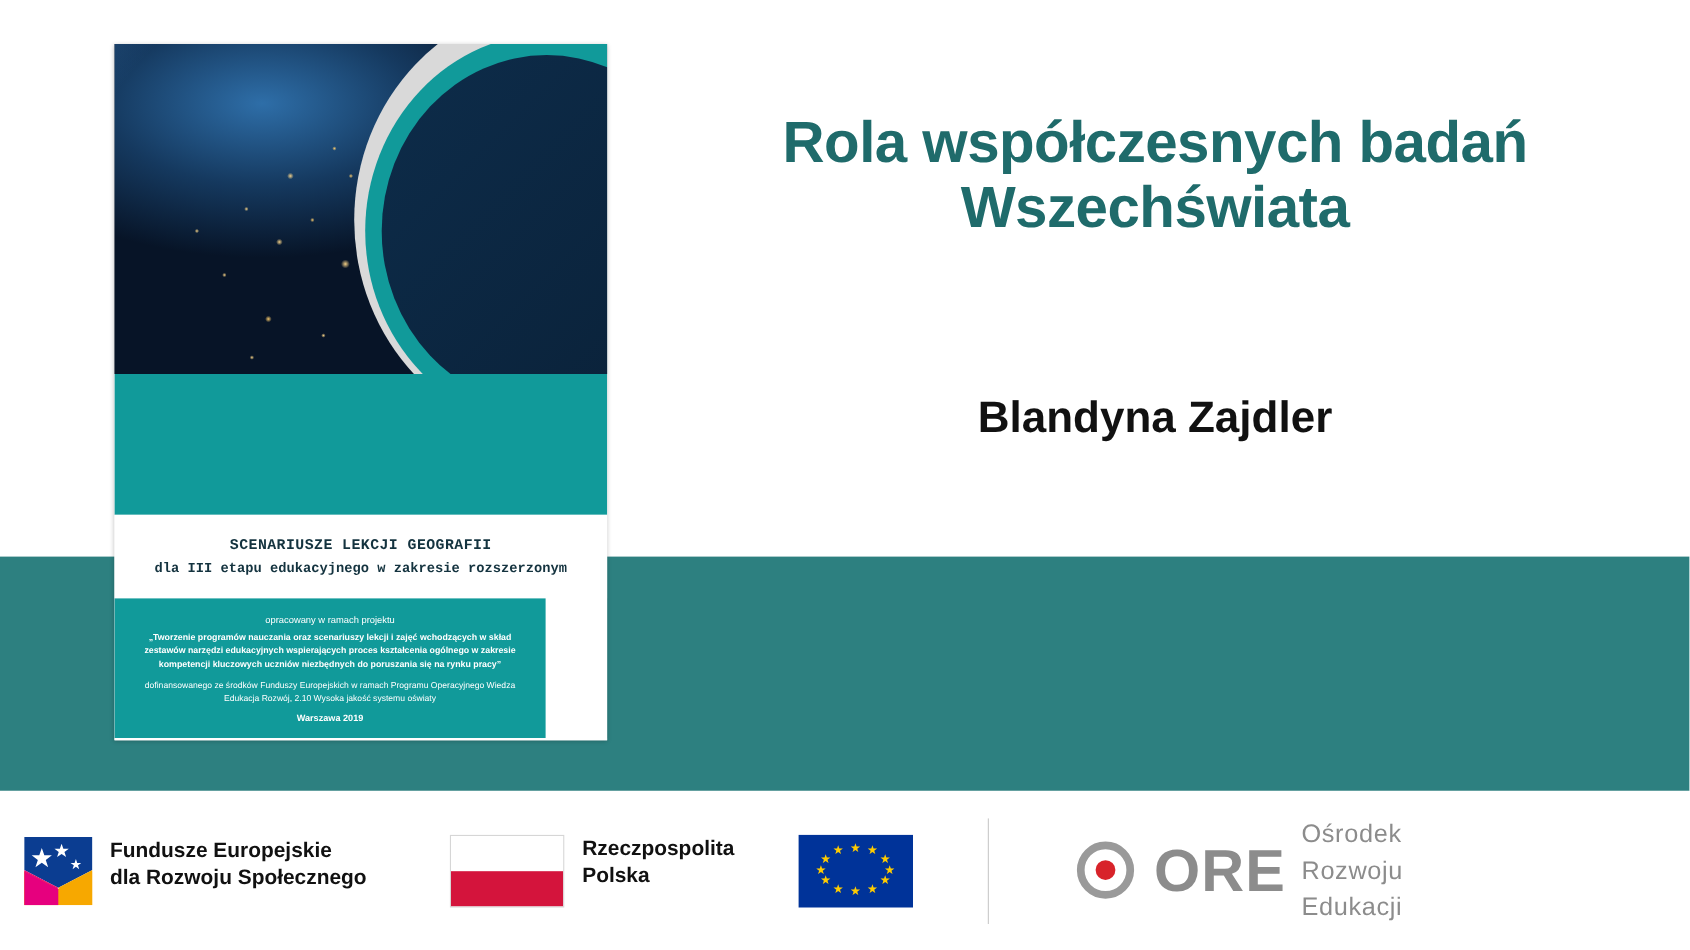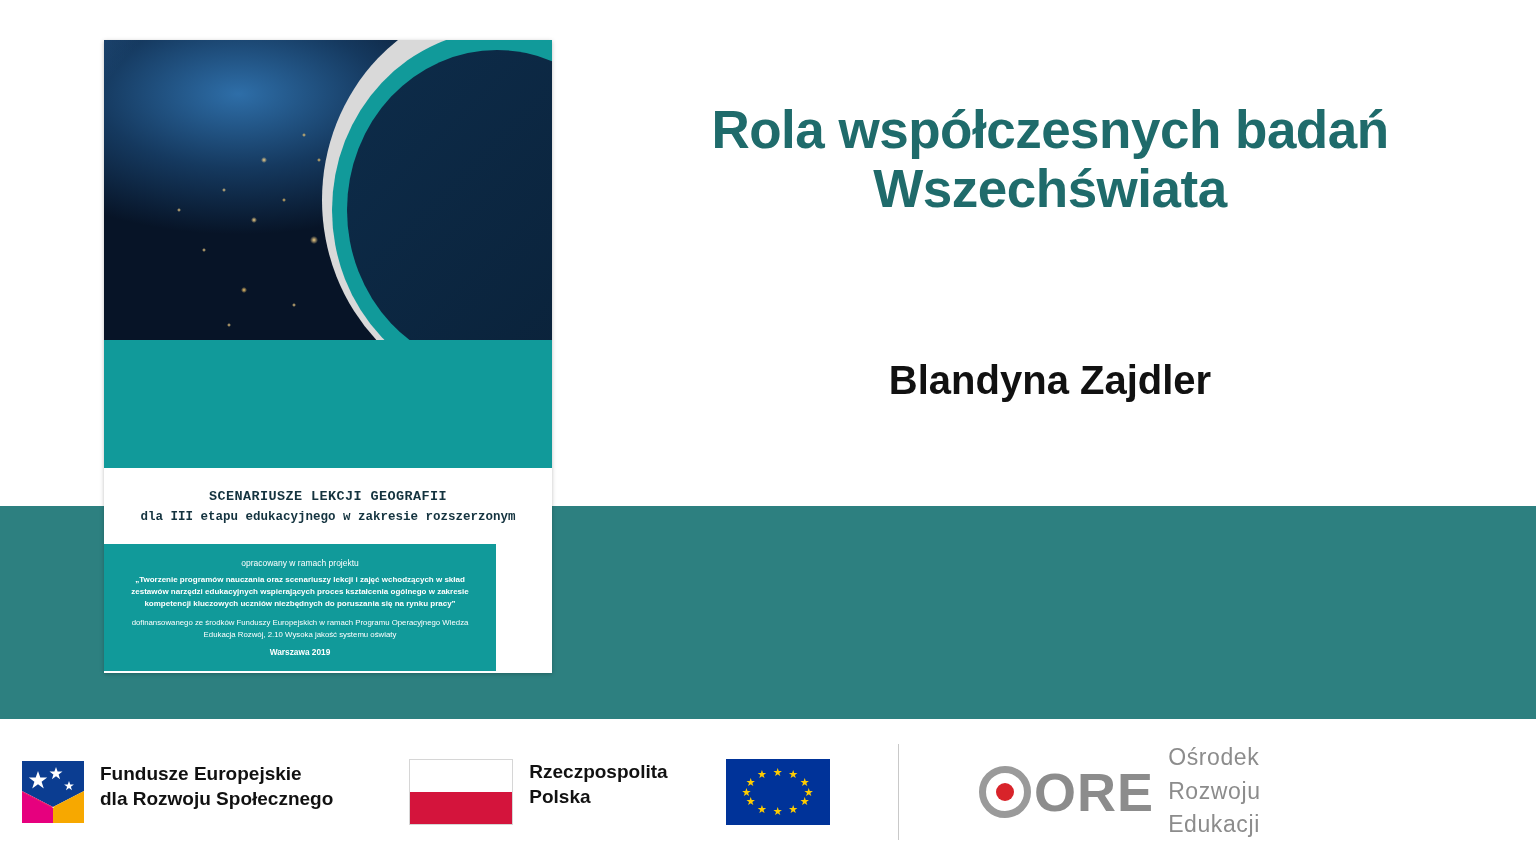--- a/index.html
+++ b/index.html
@@ -313,22 +313,21 @@
     height: 96px;
     background: #c9c9c9;
   }
   .ore-logo {
     display: flex;
     align-items: center;
     gap: 14px;
   }
   .ore-mark {
     display: flex;
-    align-items: center;
-    gap: 3px;
+    gap: 18px;
   }
   .ore-ring {
     width: 52px; height: 52px; border-radius: 50%;
     border: 7px solid #9a9a9a; box-sizing: border-box;
     position: relative; background: #ffffff;
   }
   .ore-ring:after {
     content: ""; position: absolute; left: 10px; top: 10px;
     width: 18px; height: 18px; border-radius: 50%; background: #d8232a;
   }

